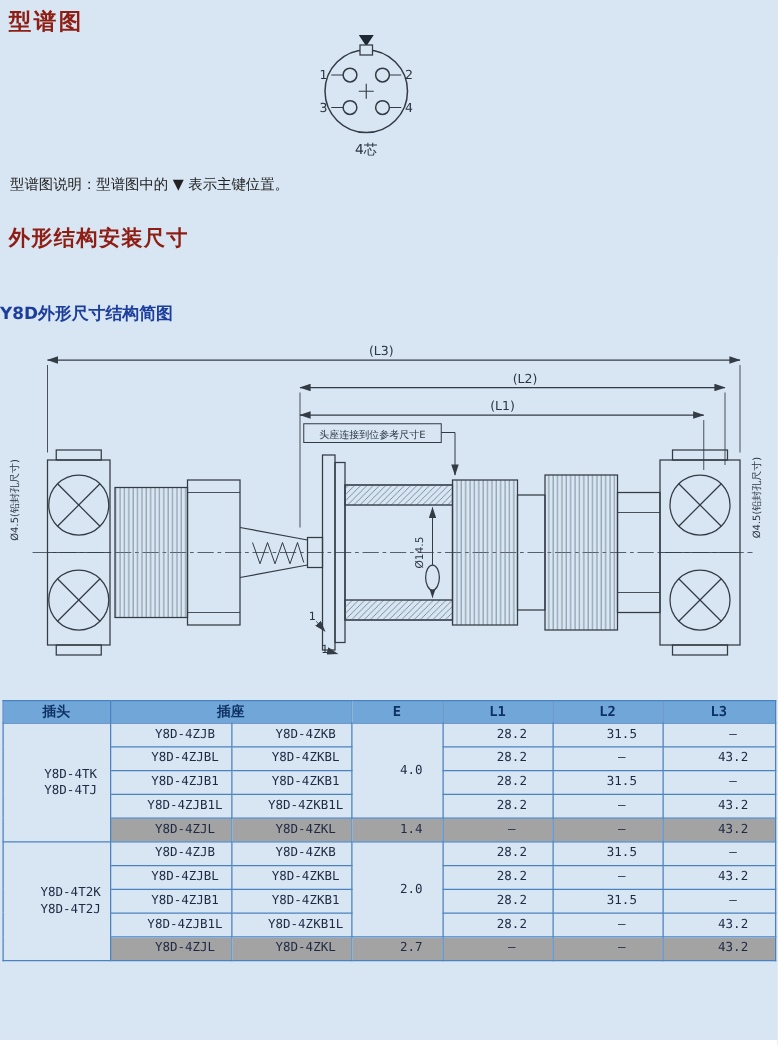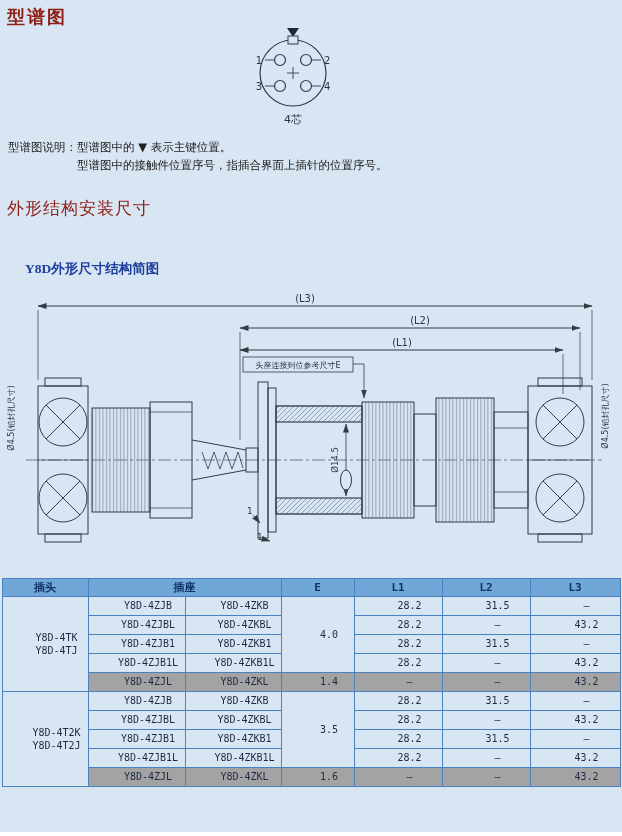--- a/index.html
+++ b/index.html
@@ -10,28 +10,27 @@
     font-family: "DejaVu Sans", "Liberation Sans", sans-serif;
     color: #1f2933;
   }
   .title-main {
     margin: 0; padding: 5px 0 0 7px;
     font-size: 18px; font-weight: bold; letter-spacing: 2px;
     color: #8e1d13;
   }
   .title-section {
     margin: 22px 15px 0 0; padding: 0 0 0 7px;
-    font-size: 17px; font-weight: normal; letter-spacing: 1px;
+    font-size: 17px; font-weight: bold; letter-spacing: 1px;
     color: #8e1d13;
   }
   .title-blue {
-    margin: 40px 0 0 0; padding: 0 0 0 25px;
+    margin: 40px 0 0 0; padding: 0 0 0 0;
     font-size: 13.5px; font-weight: bold;
     color: #1c3e9c;
-    font-family: Liberation Serif, serif;
   }
   .pin-wrap { width: 190px; margin: -4px 0 0 198px; }
   .notes { margin: 8px 0 12px 8px; font-size: 11.5px; line-height: 1.55; color: #222; }
   .note2 { padding-left: 69px; }
   .para {
     margin: 8px 9px 0 8px; font-size: 11.5px; line-height: 1.8;
     text-indent: 2em; color: #222;
   }
   .drawing-wrap { margin-top: 12px; }
   text { font-family: "DejaVu Sans", "Liberation Sans", sans-serif; fill: #2b3642; }
@@ -83,21 +82,20 @@
       <text x="64" y="38.5" text-anchor="end" font-size="10">1</text>
       <text x="126" y="38.5" text-anchor="start" font-size="10">2</text>
       <text x="64" y="64.5" text-anchor="end" font-size="10">3</text>
       <text x="126" y="64.5" text-anchor="start" font-size="10">4</text>
       <text x="95" y="98" text-anchor="middle" font-size="11">4芯</text>
     </svg>
   </div>
 
   <div class="notes">
     <div><span>型谱图说明：</span><span>型谱图中的 ▼ 表示主键位置。</span></div>
-    <div class="note2">型谱图中的接触件位置序号，指插合界面上插针的位置序号。</div>
   </div>
 
   <h2 class="title-section">外形结构安装尺寸</h2>
 
 
   <h3 class="title-blue">Y8D外形尺寸结构简图</h3>
 
   <div class="drawing-wrap">
     <svg width="622" height="276" viewBox="0 0 622 276">
       <defs>
@@ -259,21 +257,21 @@
         <td class="num">43.2</td>
       </tr>
 
       <tr class="group-start">
         <td class="plug-cell" rowspan="5">
           <div>Y8D-4T2K</div>
           <div>Y8D-4T2J</div>
         </td>
         <td class="model">Y8D-4ZJB</td>
         <td class="model">Y8D-4ZKB</td>
-        <td class="num" rowspan="4">3.5</td>
+        <td class="num" rowspan="4">2.0</td>
         <td class="num">28.2</td>
         <td class="num">31.5</td>
         <td class="num">—</td>
       </tr>
       <tr>
         <td class="model">Y8D-4ZJBL</td>
         <td class="model">Y8D-4ZKBL</td>
         <td class="num">28.2</td>
         <td class="num">—</td>
         <td class="num">43.2</td>
@@ -288,21 +286,21 @@
       <tr>
         <td class="model">Y8D-4ZJB1L</td>
         <td class="model">Y8D-4ZKB1L</td>
         <td class="num">28.2</td>
         <td class="num">—</td>
         <td class="num">43.2</td>
       </tr>
       <tr class="hl">
         <td class="model">Y8D-4ZJL</td>
         <td class="model">Y8D-4ZKL</td>
-        <td class="num">1.6</td>
+        <td class="num">2.7</td>
         <td class="num">—</td>
         <td class="num">—</td>
         <td class="num">43.2</td>
       </tr>
     </tbody>
   </table>
 
 </div>
 
 </body></html>

